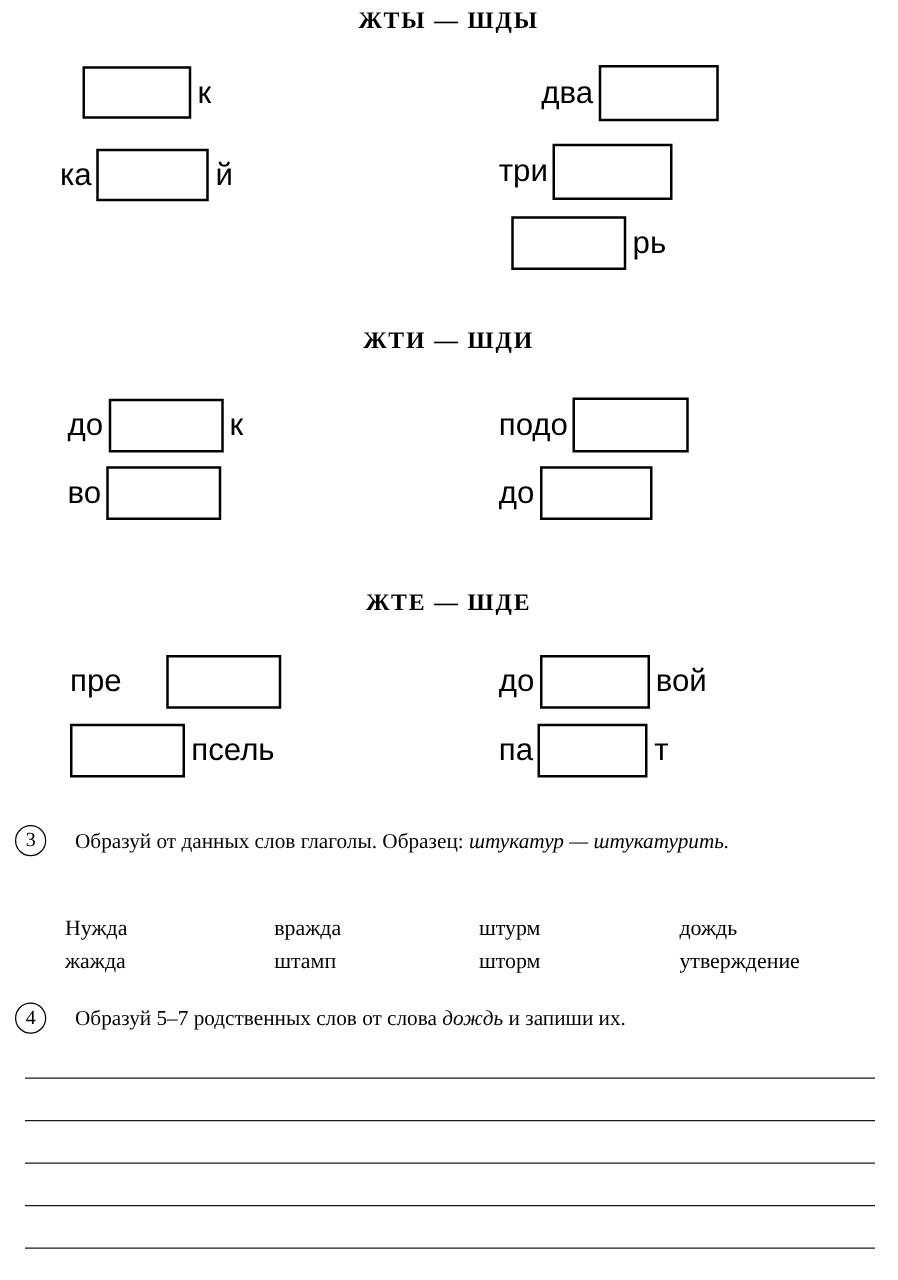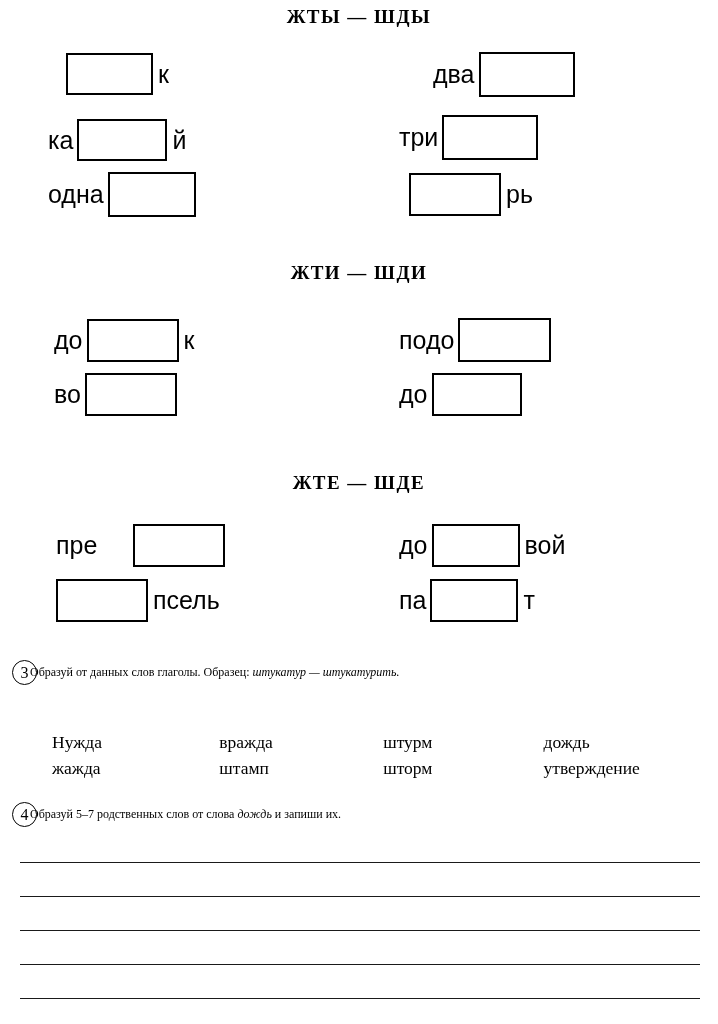--- a/index.html
+++ b/index.html
@@ -74,22 +74,22 @@
     height: 25px;
     border: 1px solid #000;
     border-radius: 50%;
     font-size: 16px;
     line-height: 23px;
     text-align: center;
     font-family: "Liberation Serif", "DejaVu Serif", serif;
     box-sizing: border-box;
   }
   .ex-body {
-    margin-left: 18px;
-    font-size: 12px;
+    margin-left: 48px;
+    font-size: 17px;
     line-height: 25px;
     text-align: justify;
   }
   .ex-body .italic { font-style: italic; }
 
   
   .word-grid {
     position: absolute;
     left: 52px;
     top: 730px;
@@ -133,25 +133,20 @@
     <span class="puzzle-box" style="width:87px;height:42px;"></span>
     <span class="puzzle-word post">к</span>
   </div>
 
   <div class="puzzle-row" style="left:48px; top:118px;">
     <span class="puzzle-word pre">ка</span>
     <span class="puzzle-box" style="width:90px;height:42px;"></span>
     <span class="puzzle-word post">й</span>
   </div>
 
-  <div class="puzzle-row" style="left:48px; top:172px;">
-    <span class="puzzle-word pre">одна</span>
-    <span class="puzzle-box" style="width:88px;height:45px;"></span>
-    <span class="puzzle-word post"></span>
-  </div>
 
   <div class="puzzle-row" style="left:399px; top:52px;margin-left:34px;">
     <span class="puzzle-word pre">два</span>
     <span class="puzzle-box" style="width:96px;height:45px;"></span>
     <span class="puzzle-word post"></span>
   </div>
 
   <div class="puzzle-row" style="left:399px; top:115px;">
     <span class="puzzle-word pre">три</span>
     <span class="puzzle-box" style="width:96px;height:45px;"></span>

